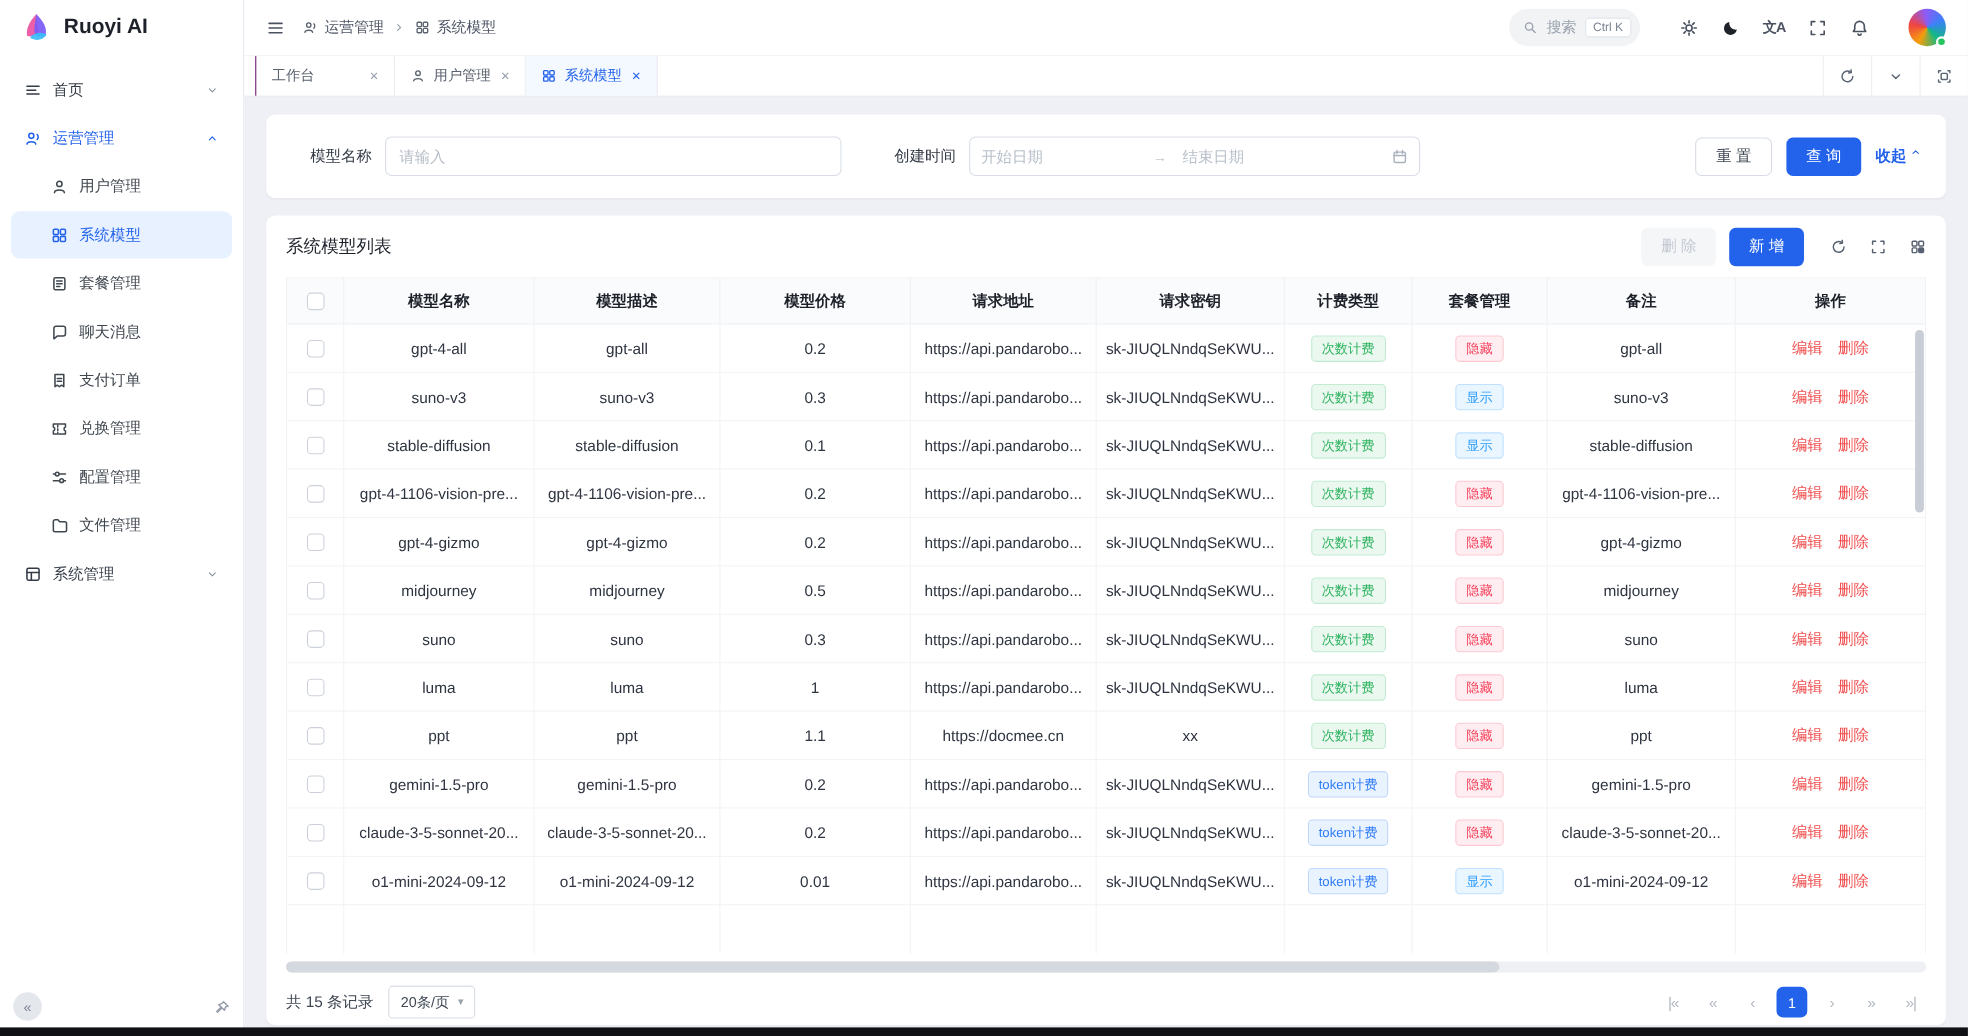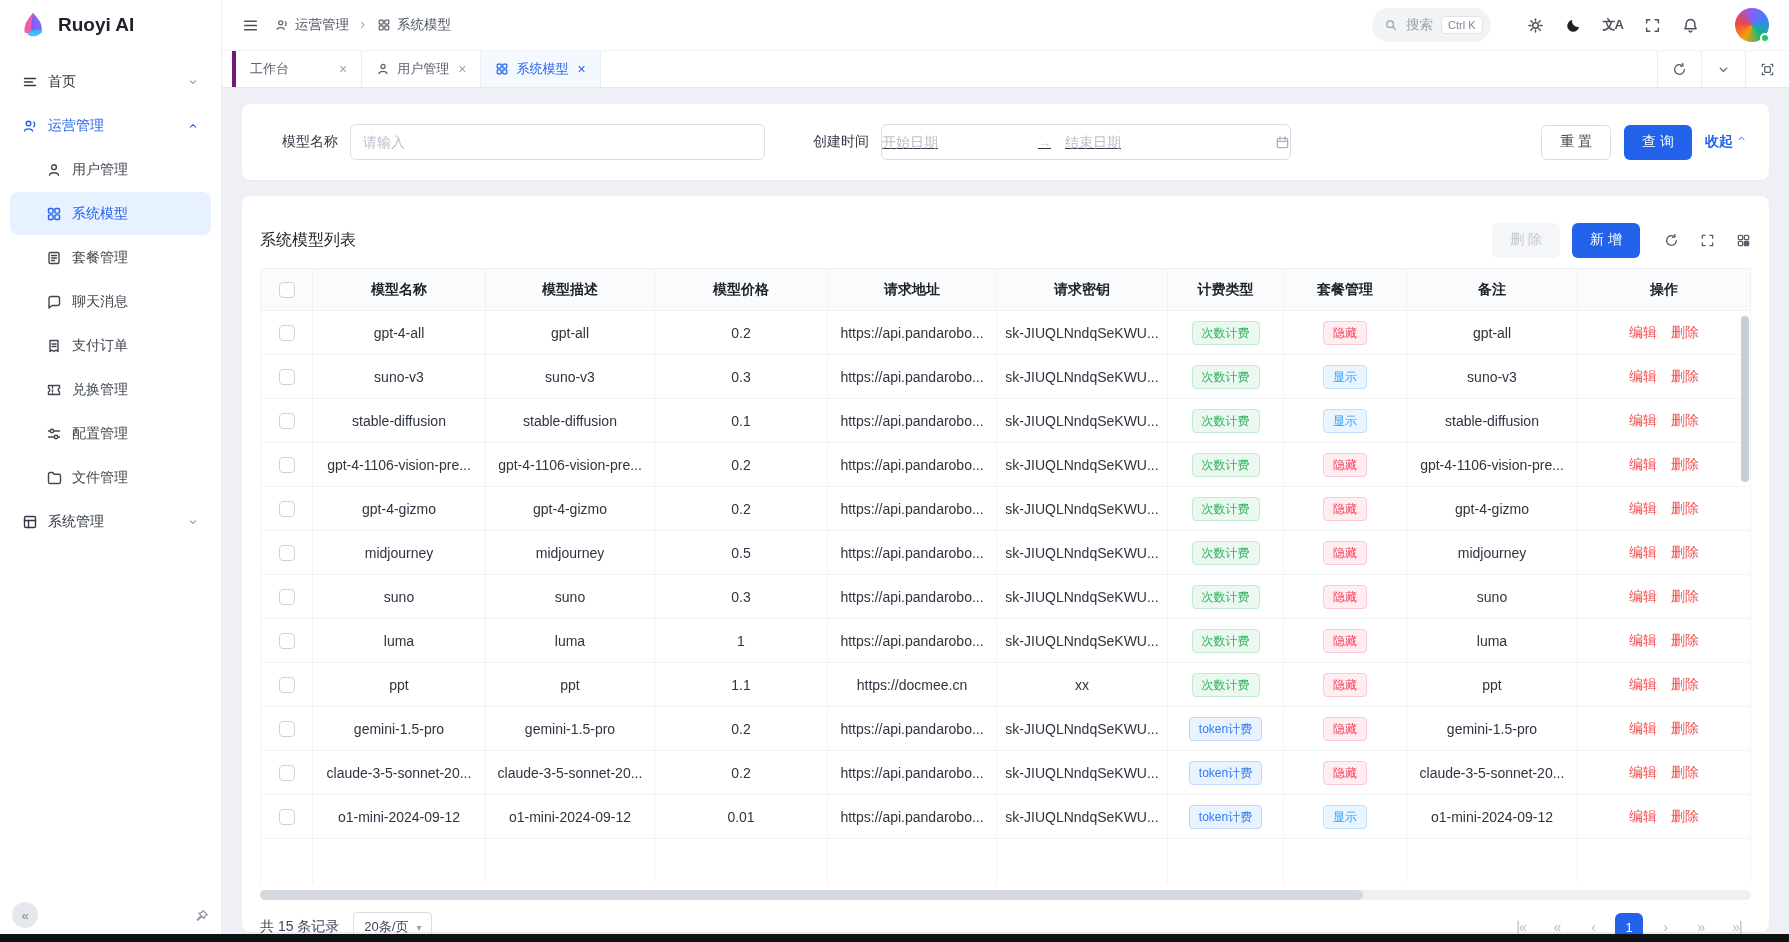--- a/index.html
+++ b/index.html
@@ -44,55 +44,55 @@
   .moon { color:#1f2329; }
   .avatar { width:34px; height:34px; border-radius:50%; position:relative; cursor:pointer;
     background:conic-gradient(from 210deg,#f59e0b,#ef4444,#8b5cf6,#3b82f6,#10b981,#f59e0b); }
   .avatar .dot { position:absolute; right:-1px; bottom:-1px; width:10px; height:10px; border-radius:50%;
     background:#22c55e; border:2px solid #fff; }
 
   .tabbar { height:38px; background:#fff; border-top:1px solid #f2f3f6; border-bottom:1px solid #e6e8ee; display:flex; align-items:stretch; }
   .tabs { display:flex; margin-left:10px; }
   .tab { display:flex; align-items:center; gap:7px; padding:0 14px; font-size:13px; color:#5a626e;
     border-right:1px solid #ebedf1; cursor:pointer; }
-  .tab:first-child { border-left:4px solid #701a75;gap:48px; }
+  .tab:first-child { border-left:1px solid #701a75;gap:48px; }
   .tab.active { color:#2363eb; background:#f4f8ff; }
   .t-ic { display:inline-flex; font-size:14px; }
   .t-x { font-size:14px; color:#9aa2ae; margin-left:2px; }
   .tab.active .t-x { color:#2363eb; }
   .tab-tools { margin-left:auto; display:flex; }
   .tab-tool { width:44px; display:flex; align-items:center; justify-content:center; border-left:1px solid #ebedf1;
     color:#5b6472; font-size:15px; cursor:pointer; }
 
   .content { flex:1; padding:16px 20px 0; background:#eef0f5; overflow:hidden; }
 
   
   .filter-card { background:#fff; border-radius:8px; height:76px; display:flex; align-items:center; padding:0 22px 0 40px;
     box-shadow:0 1px 2px rgba(0,0,0,0.03); }
   .f-item { display:flex; align-items:center; gap:12px; }
   .f-item label { color:#333a45; white-space:nowrap; }
   .f-input { width:415px; height:36px; border:1px solid #d9dee6; border-radius:6px; padding:0 12px; font-size:14px;
     color:#2e3440; outline:none; font-family:inherit; }
   .f-input::placeholder { color:#b9c0ca; }
   .f-item + .f-item { margin-left:48px; }
-  .date-range { width:410px; height:36px; border:1px solid #d9dee6; border-radius:6px; display:flex; align-items:center; padding:0 0;text-decoration:underline; }
+  .date-range { width:410px; height:36px; border:1px solid #d9dee6; border-radius:6px; display:flex; align-items:center; padding:0 10px; }
   .date-range input { border:none; outline:none; width:150px; font-size:14px; color:#2e3440; font-family:inherit; }
   .date-range input::placeholder { color:#b9c0ca; }
   .dr-arrow { color:#c5cad2; margin:0 14px 0 6px; font-size:13px; }
   .dr-cal { margin-left:auto; color:#aab1bc; display:inline-flex; font-size:15px; }
   .f-actions { margin-left:auto; display:flex; align-items:center; gap:13px; }
   .btn { height:35px; padding:0 18px; border-radius:6px; font-size:14px; border:none; cursor:pointer; font-family:inherit; white-space:nowrap; }
   .btn.ghost { border:1px solid #d8dde5; background:#fff; color:#3f4754; }
   .btn.primary { background:#2363eb; color:#fff; }
   .btn.disabled { background:#f5f6f8; color:#c2c8d2; cursor:default; }
   .collapse-link { color:#2363eb; display:inline-flex; align-items:flex-start; gap:3px; font-weight:bold; cursor:pointer; }
   .collapse-link .cl-ic { display:inline-flex; font-size:11px; }
 
   
-  .table-card { margin-top:16px; background:#fff; border-radius:8px; padding:16px 18px; height:736px;
+  .table-card { margin-top:16px; background:#fff; border-radius:8px; padding:0 18px; height:736px;
     display:flex; flex-direction:column; box-shadow:0 1px 2px rgba(0,0,0,0.03); }
   .tc-head { height:56px; display:flex; align-items:center; flex-shrink:0; }
   .tc-title { font-size:16px; font-weight:500; color:#1d2129; }
   .tc-actions { margin-left:auto; display:flex; align-items:center; gap:12px; }
   .tool { display:inline-flex; color:#566070; font-size:15px; cursor:pointer; }
   .tool + .tool { margin-left:5px; }
   .tc-actions .tool:first-of-type { margin-left:6px; }
 
   .table-wrap { position:relative; height:620px; overflow:hidden; flex-shrink:0; }
   table { width:100%; border-collapse:collapse; table-layout:fixed; }

